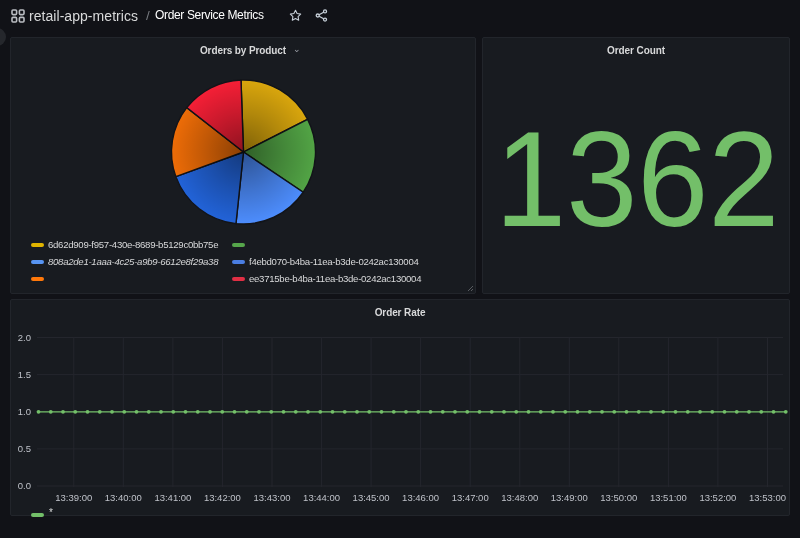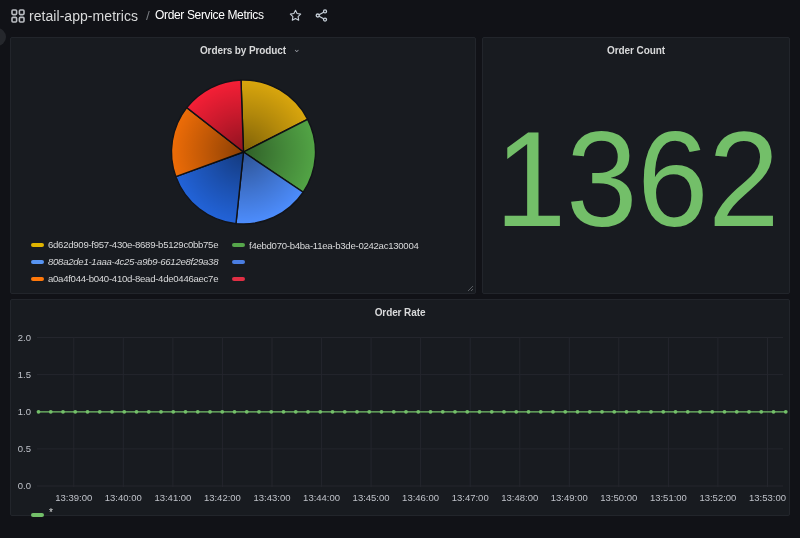--- a/index.html
+++ b/index.html
@@ -64,25 +64,25 @@
     <circle cx="232.5" cy="114" r="72" fill="url(#dark)"></circle>
   </svg>
 
   <div class="sw" style="left:20px;top:205px;background:#e0b400;"></div>
   <div class="legtxt" style="position:absolute;left:37px;top:201px;">6d62d909-f957-430e-8689-b5129c0bb75e</div>
   <div class="sw" style="left:221px;top:205px;background:#56a64b;"></div>
 
   <div class="sw" style="left:20px;top:222px;background:#5794f2;"></div>
   <div class="legtxt" style="position:absolute;left:37px;top:218px;font-style:italic;">808a2de1-1aaa-4c25-a9b9-6612e8f29a38</div>
   <div class="sw" style="left:221px;top:222px;background:#4a7ee2;"></div>
-  <div class="legtxt" style="position:absolute;left:238px;top:202px;">f4ebd070-b4ba-11ea-b3de-0242ac130004</div>
+  <div class="legtxt" style="position:absolute;left:238px;top:218px;">f4ebd070-b4ba-11ea-b3de-0242ac130004</div>
 
   <div class="sw" style="left:20px;top:239px;background:#ff780a;"></div>
-  <div class="legtxt" style="position:absolute;left:37px;top:235px;">a0a4f044-b040-410d-8ead-4de0446aec7e</div>
   <div class="sw" style="left:221px;top:239px;background:#e02f44;"></div>
+  <div class="legtxt" style="position:absolute;left:238px;top:235px;">ee3715be-b4ba-11ea-b3de-0242ac130004</div>
 
   <svg width="7" height="7" style="position:absolute;right:1px;bottom:1px;">
     <path d="M6 1 L1 6 M6 4 L4 6" stroke="#585b60" stroke-width="1" fill="none"></path>
   </svg>
 </div>
 
 <div class="panel" style="left:482px;top:37px;width:308px;height:257px;">
   <div class="ptitle">Order Count</div>
   <div style="position:absolute;left:0;top:26px;width:306px;height:229px;display:flex;align-items:center;justify-content:flex-end;">
     <div style="font-size:136px;font-weight:400;color:#73bf69;transform:scaleX(0.94);line-height:1;">1362</div>

